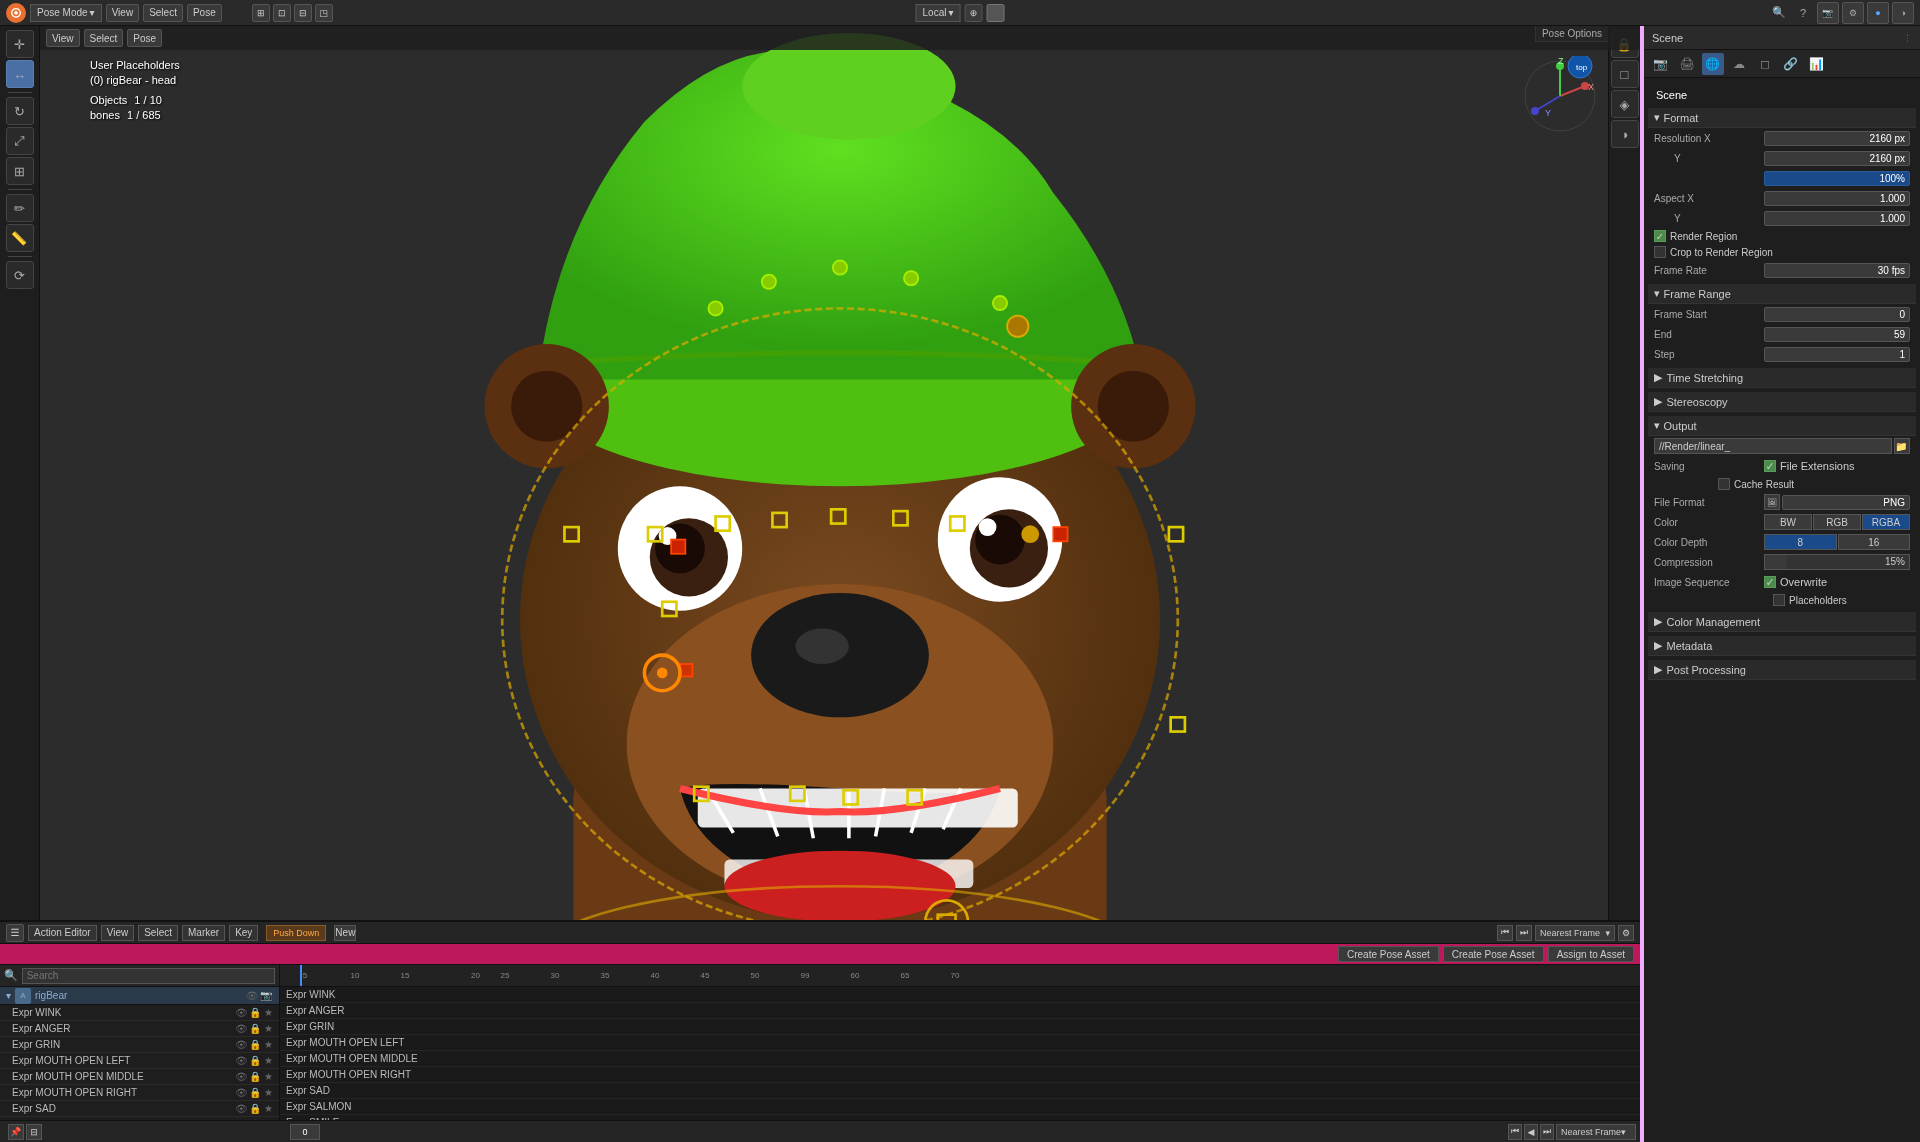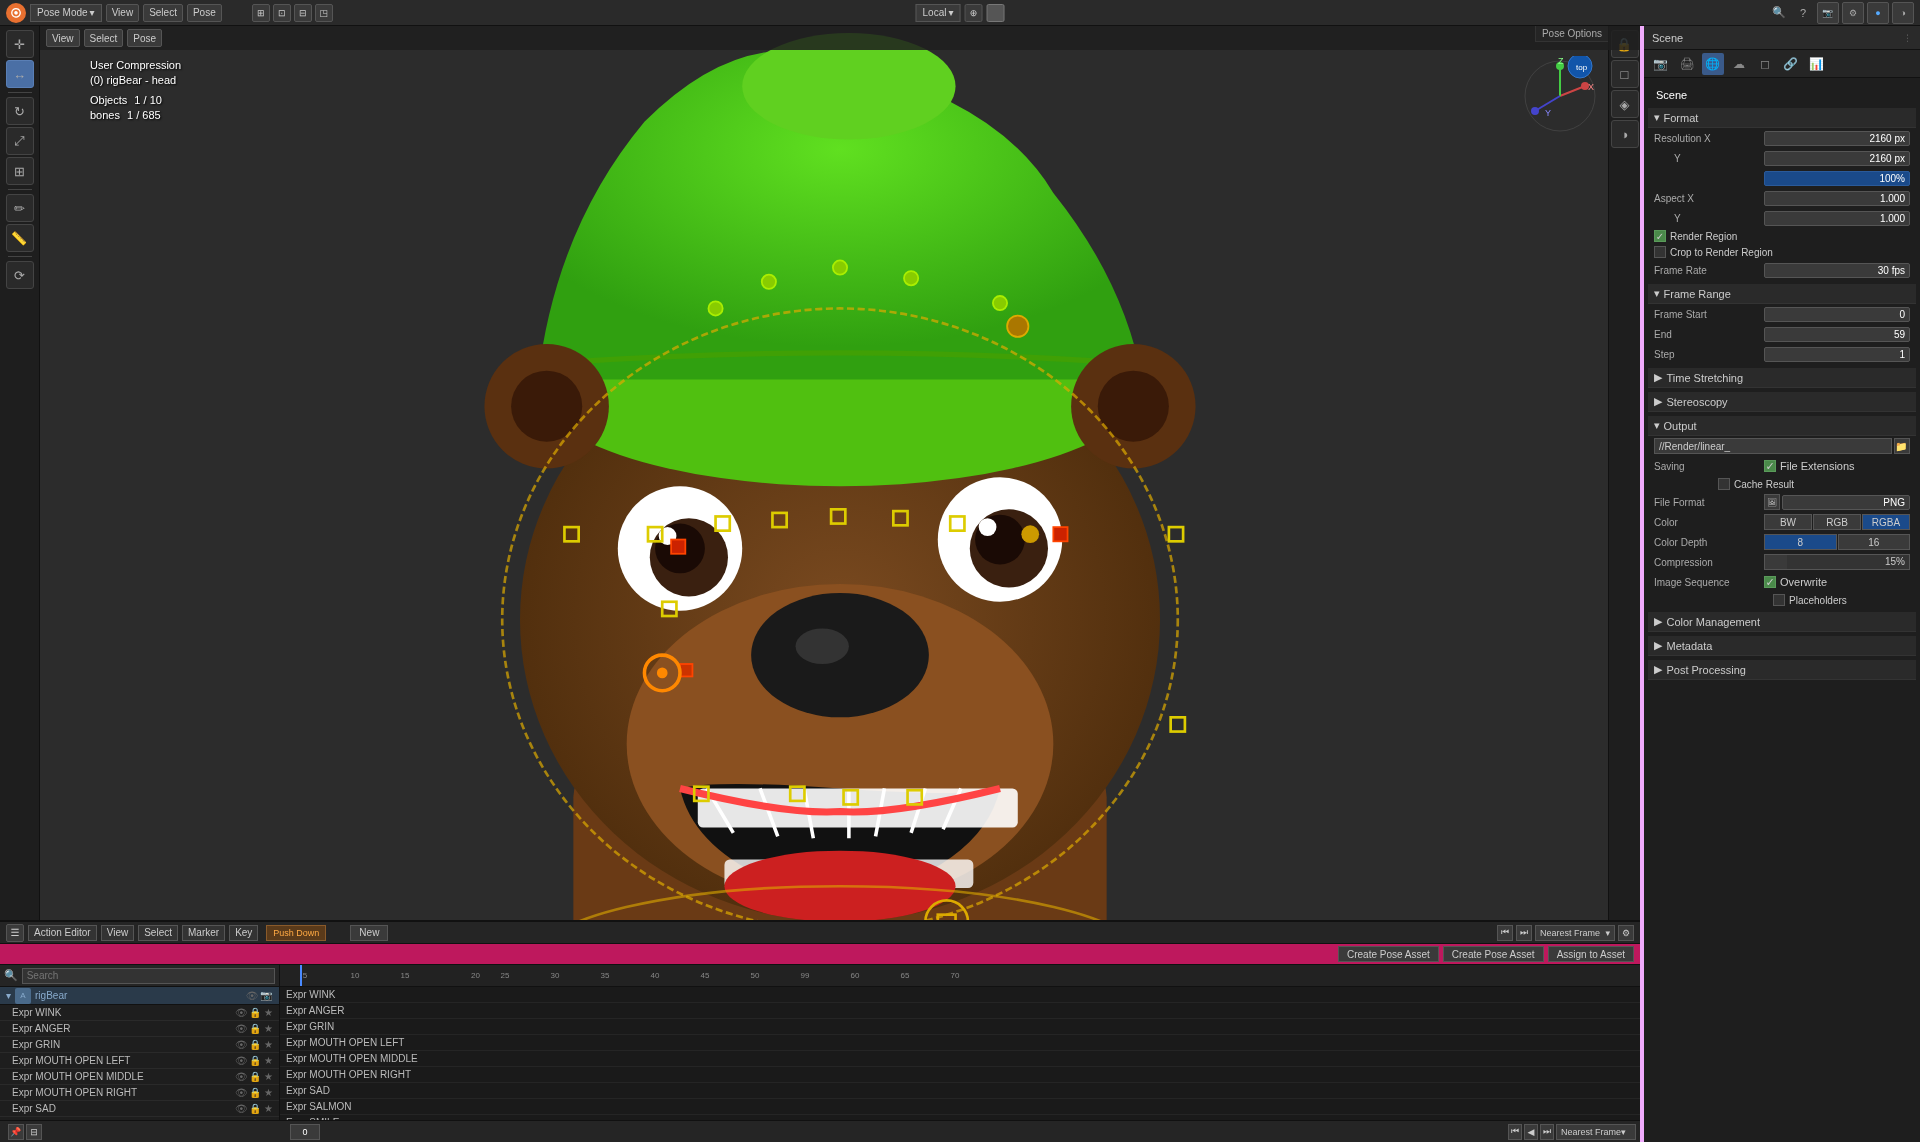--- a/index.html
+++ b/index.html
@@ -481,21 +481,21 @@
 
   <div class="viewport-area" style="flex:1;position:relative;">
 
     <div class="viewport-header">
       <div class="vp-btn">View</div>
       <div class="vp-btn">Select</div>
       <div class="vp-btn">Pose</div>
     </div>
 
     <div class="info-overlay">
-      <div>User Compression</div>
+      <div>User Placeholders</div>
       <div>(0) rigBear - head</div>
       <div style="margin-top:4px;">
         <span>Objects</span>
         <span style="margin-left:4px;">1 / 10</span>
       </div>
       <div>
         <span>bones</span>
         <span style="margin-left:4px;">1 / 685</span>
       </div>
     </div>
@@ -854,21 +854,21 @@
   <div class="timeline-header">
     <div style="width:18px;height:18px;background:#3a3a3a;border:1px solid #555;border-radius:2px;display:flex;align-items:center;justify-content:center;font-size:10px;cursor:pointer;">☰</div>
     <div class="tl-btn">Action Editor</div>
     <div class="tl-btn">View</div>
     <div class="tl-btn">Select</div>
     <div class="tl-btn">Marker</div>
     <div class="tl-btn">Key</div>
 
     <div style="width:60px;height:16px;background:#5a3a1a;border:1px solid #8a5a2a;display:flex;align-items:center;justify-content:center;font-size:9px;color:#ffaa44;cursor:pointer;margin-left:4px;">Push Down</div>
 
-    <div style="margin-left:20px;background:#3a3a3a;border:1px solid #555;padding:1px 8px;font-size:10px;color:#ccc;cursor:pointer;height:16px;display:flex;align-items:center;">New</div>
+    <div style="margin-left:4px;background:#3a3a3a;border:1px solid #555;padding:1px 0;font-size:10px;color:#ccc;cursor:pointer;height:16px;display:flex;align-items:center;">New</div>
 
     <div style="margin-left:auto;display:flex;gap:3px;align-items:center;">
       <div style="width:16px;height:16px;background:#3a3a3a;border:1px solid #555;display:flex;align-items:center;justify-content:center;font-size:9px;cursor:pointer;">⏮</div>
       <div style="width:16px;height:16px;background:#3a3a3a;border:1px solid #555;display:flex;align-items:center;justify-content:center;font-size:9px;cursor:pointer;">⏭</div>
       <div style="width:80px;height:16px;background:#3a3a3a;border:1px solid #555;display:flex;align-items:center;padding:0 4px;font-size:9px;color:#ccc;cursor:pointer;">
         <span>Nearest Frame</span>
         <span style="margin-left:auto;">▾</span>
       </div>
       <div style="width:16px;height:16px;background:#3a3a3a;border:1px solid #555;display:flex;align-items:center;justify-content:center;font-size:9px;cursor:pointer;">⚙</div>
     </div>

